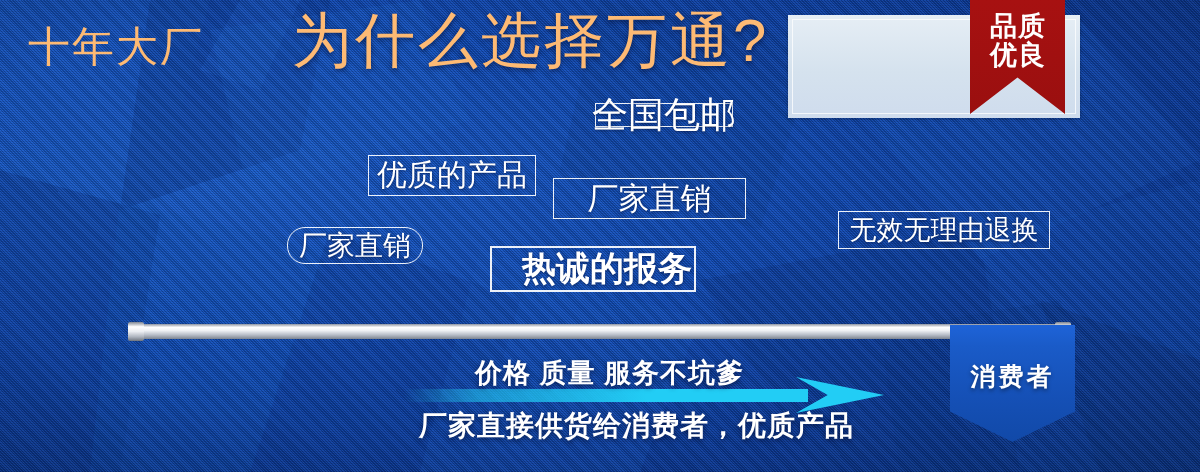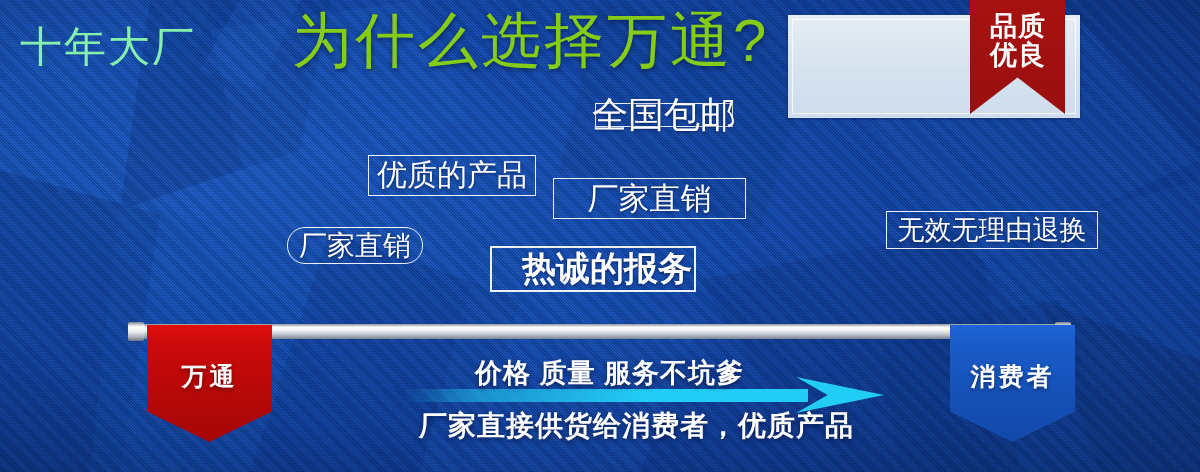--- a/index.html
+++ b/index.html
@@ -50,21 +50,21 @@
     background-image: repeating-linear-gradient(0deg, rgba(0,0,0,.10) 0px, rgba(0,0,0,.10) 1px, rgba(255,255,255,0) 1px, rgba(255,255,255,0) 2px);
   }
 
   
   .title {
     position: absolute;
     left: 292px;
     top: 11px;
     font-size: 60px;
     line-height: 1;
-    color: #84cc16;
+    color: #fdba74;
     letter-spacing: 3px;
     text-shadow: 0 2px 5px rgba(0,10,40,.55);
     white-space: nowrap;
   }
 
   
   .badge {
     position: absolute;
     left: 788px;
     top: 15px;
@@ -74,25 +74,25 @@
     box-shadow: 0 1px 3px rgba(0,0,0,.30);
   }
   .badge-inner-line {
     position: absolute;
     inset: 4px;
     border: 1px solid rgba(255,255,255,.75);
     pointer-events:none;
   }
   .badge-text {
     position: absolute;
-    left: 20px;
+    left: 28px;
     top: 26px;
     font-size: 42px;
     line-height: 1;
-    color: #86efac;
+    color: #fdba74;
     letter-spacing: 2px;
     white-space: nowrap;
   }
   .ribbon {
     position: absolute;
     left: 970px;
     top: 0px;
     width: 95px;
     height: 114px;
     background: linear-gradient(180deg, #a71111 0%, #9a0f0f 100%);
@@ -269,34 +269,31 @@
   <div class="ribbon"></div>
   <div class="ribbon-text">
     <div>品质</div>
     <div>优良</div>
   </div>
 
   <div id="tag-layer">
       <div class="tag" style="left: 595px; top: 103px; width: 138px; height: 24px; font-size: 36px;">全国包邮</div>
       <div class="tag" style="left: 368px; top: 155px; width: 168px; height: 41px; font-size: 30px;">优质的产品</div>
       <div class="tag" style="left: 553px; top: 178px; width: 193px; height: 41px; font-size: 31px;">厂家直销</div>
-      <div class="tag" style="left: 838px; top: 211px; width: 212px; height: 38px; font-size: 27px; margin-left: 48px;">无效无理由退换</div>
+      <div class="tag" style="left: 838px; top: 211px; width: 212px; height: 38px; font-size: 27px;">无效无理由退换</div>
       <div class="tag" style="left: 287px; top: 227px; width: 136px; height: 37px; font-size: 28px; border-radius: 18px;">厂家直销</div>
       <div class="tag thick" style="left: 490px; top: 246px; width: 206px; height: 46px; font-size: 34px; padding-left: 28px;">热诚的报务</div>
     </div>
 
   <div class="pole">
     <div class="pole-bar"></div>
     <div class="pole-cap left"></div>
     <div class="pole-cap right"></div>
   </div>
 
-  <div class="flag red">
-    <span class="flag-label">万通</span>
-  </div>
   <div class="flag blue">
     <span class="flag-label">消费者</span>
   </div>
 
   <div class="arrow">
     <div class="arrow-shaft"></div>
     <div class="arrow-head"></div>
   </div>
 
   <div class="slogan slogan-1">价格 质量 服务不坑爹</div>

